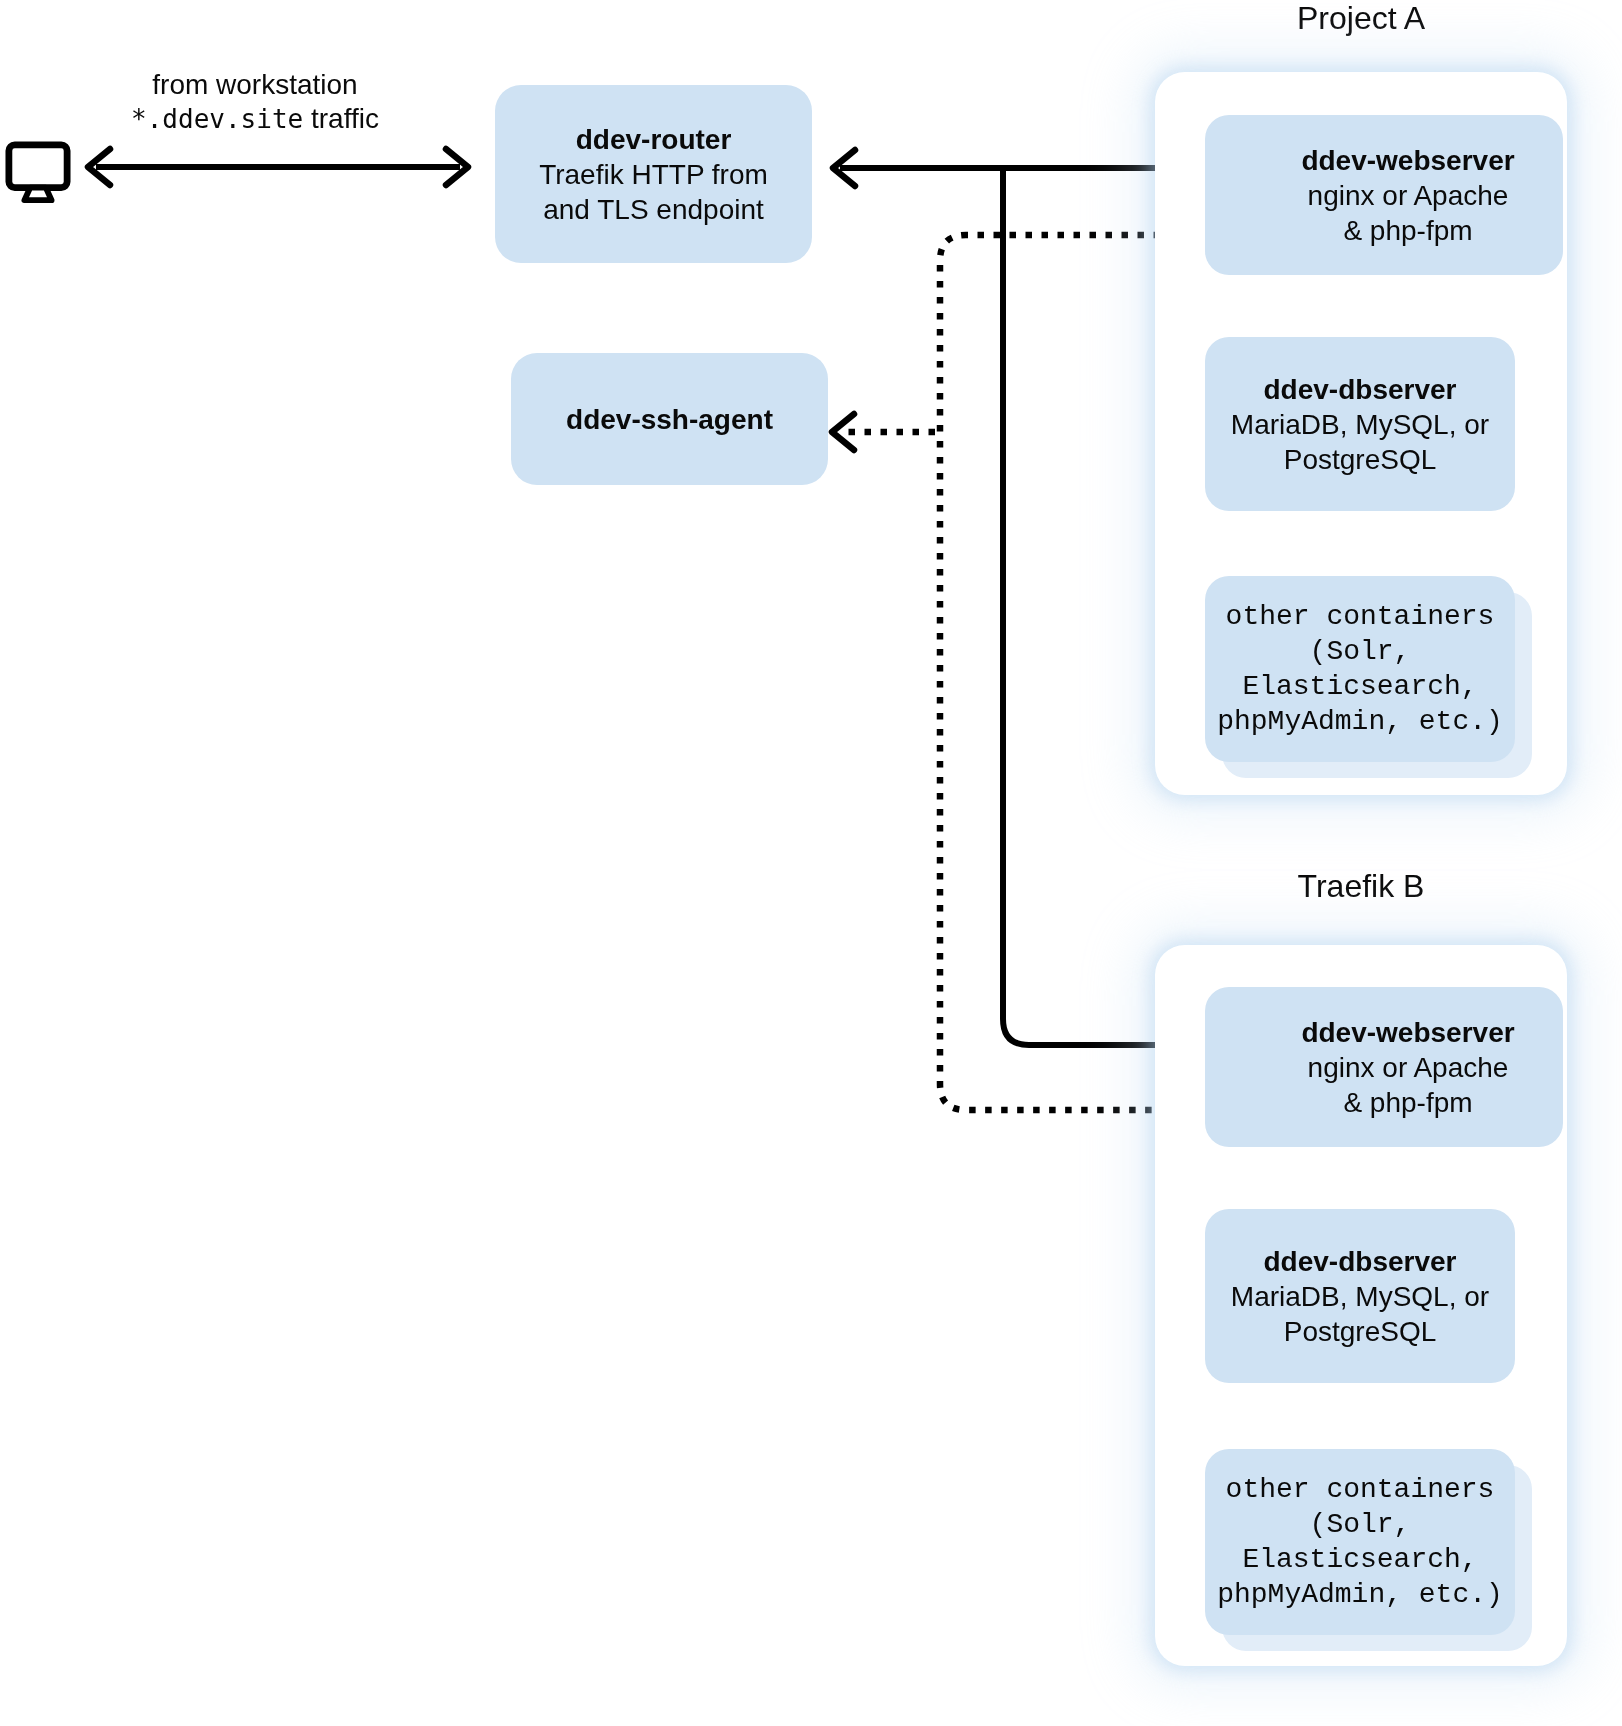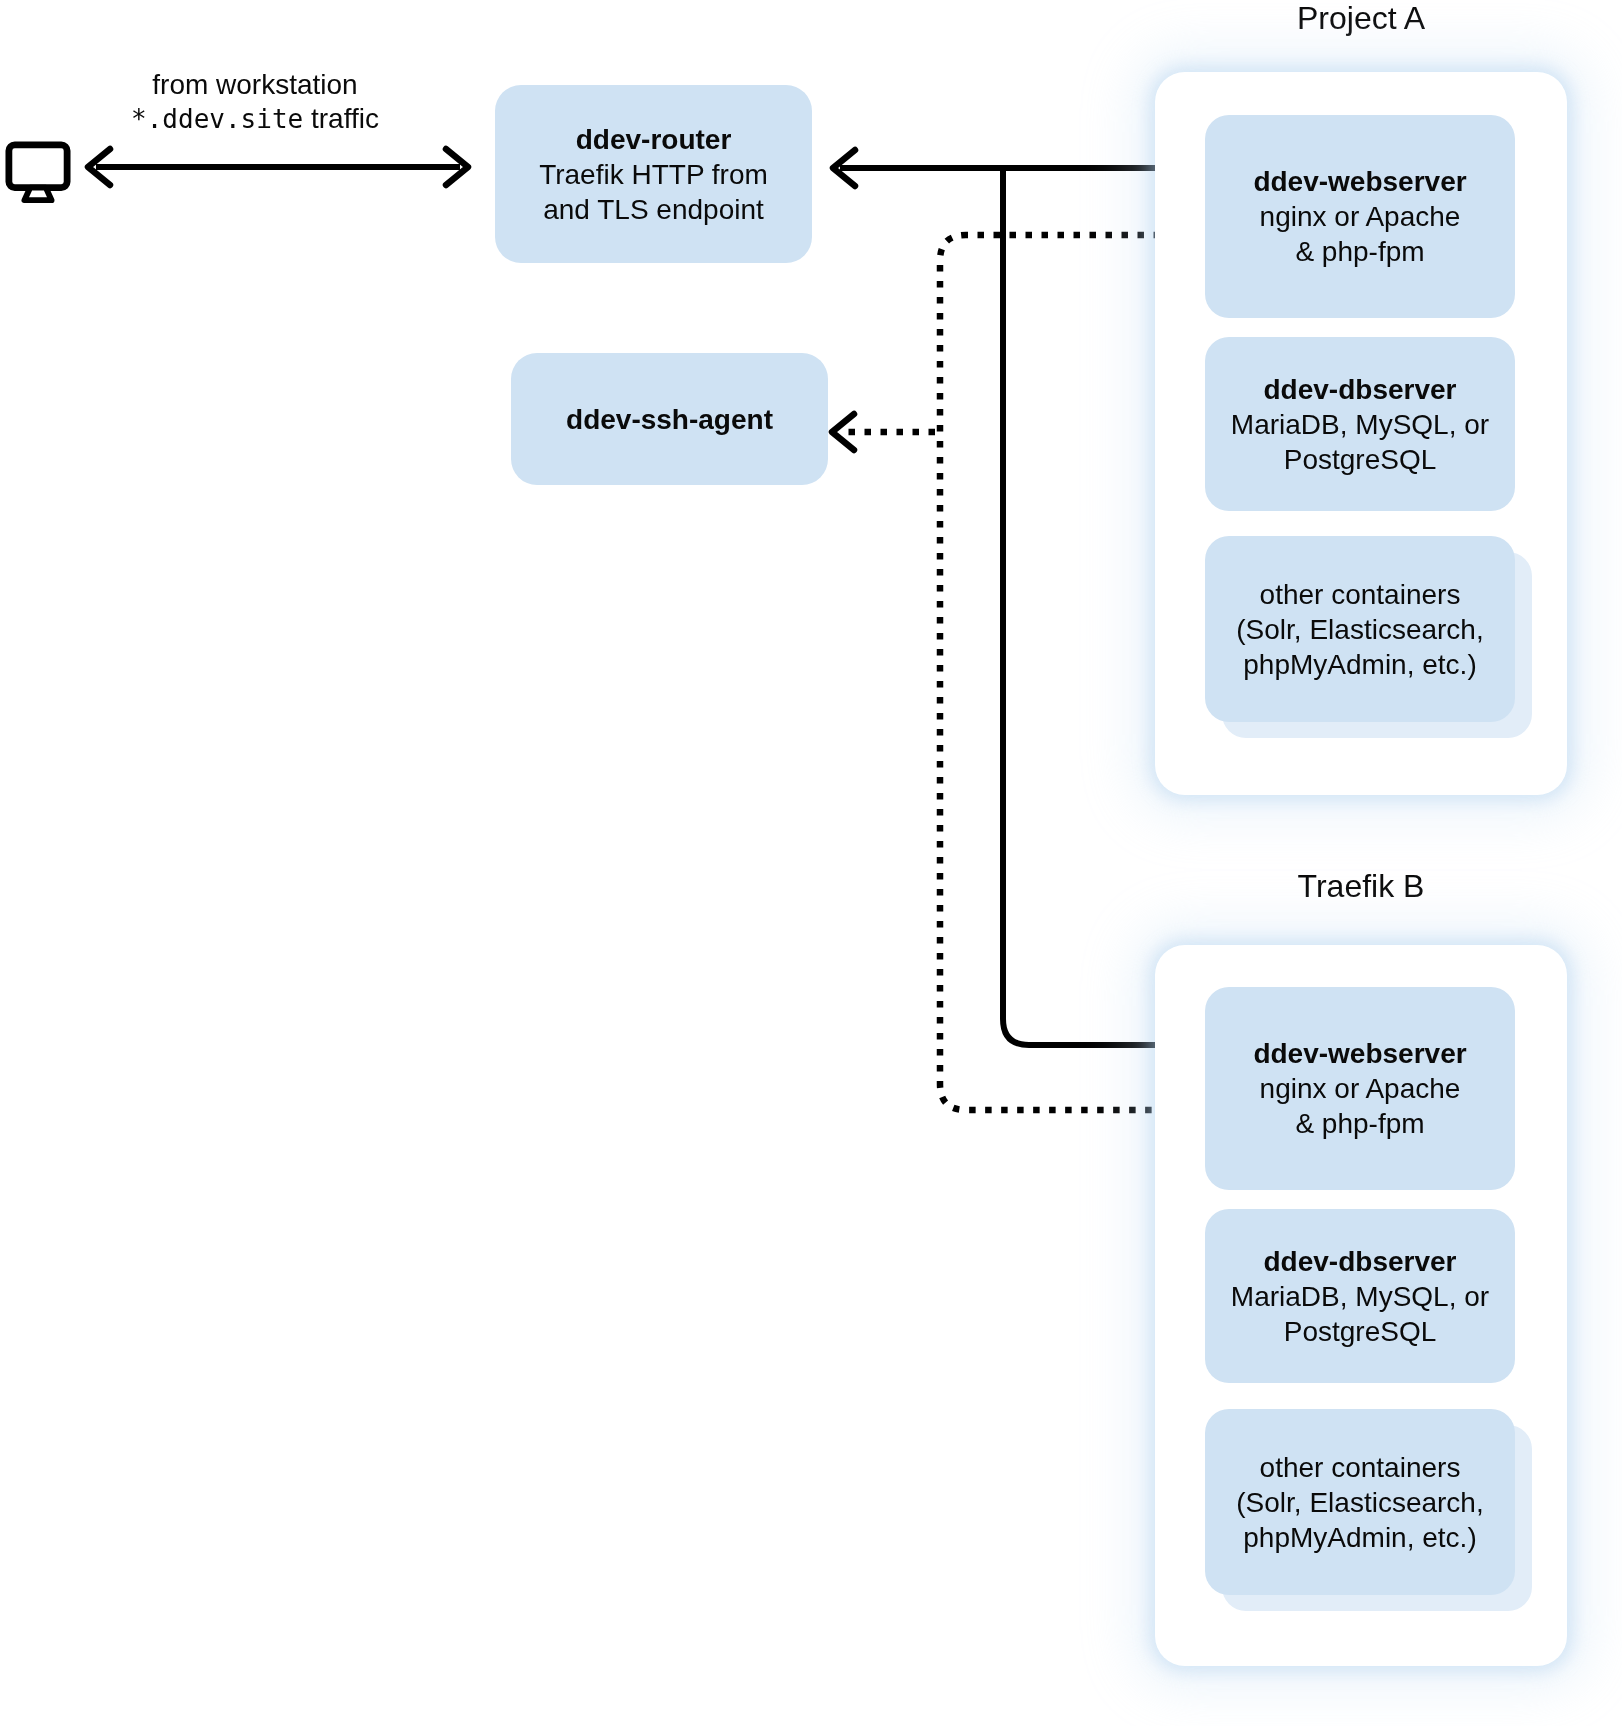--- a/index.html
+++ b/index.html
@@ -36,23 +36,23 @@
   .card-a{top:72px;height:723px;}
   .card-b{top:945px;height:721px;}
   .project-title{
     position:absolute;left:1155px;width:412px;text-align:center;
     font-size:32px;line-height:40px;
   }
   .title-a{top:-2px;}
   .title-b{top:866px;}
 
   .card .bluebox{left:50px;width:310px;border-radius:24px;}
-  .ws-box{top:43px;height:203px;}
+  .ws-box{top:43px;height:160px;padding-left:48px;}
   .db-box{top:265px;height:174px;}
-  .stackwrap{position:absolute;left:50px;top:464px;width:310px;height:186px;}
+  .stackwrap{position:absolute;left:50px;top:504px;width:310px;height:186px;font-family:Liberation Mono, monospace;}
   .stack-shadow{
     position:absolute;left:17px;top:16px;width:310px;height:186px;
     background:#e2edf8;border-radius:24px;
   }
   .stackwrap .bluebox{left:0;top:0;width:310px;height:186px;position:absolute;}
 
   .line{stroke:#000;stroke-width:6px;fill:none;}
   .dotline{stroke:#000;stroke-width:6.5px;fill:none;stroke-dasharray:6.5 9.5;}
   .head{stroke:#000;stroke-width:6.5px;fill:none;stroke-linecap:round;stroke-linejoin:round;}
 </style>

